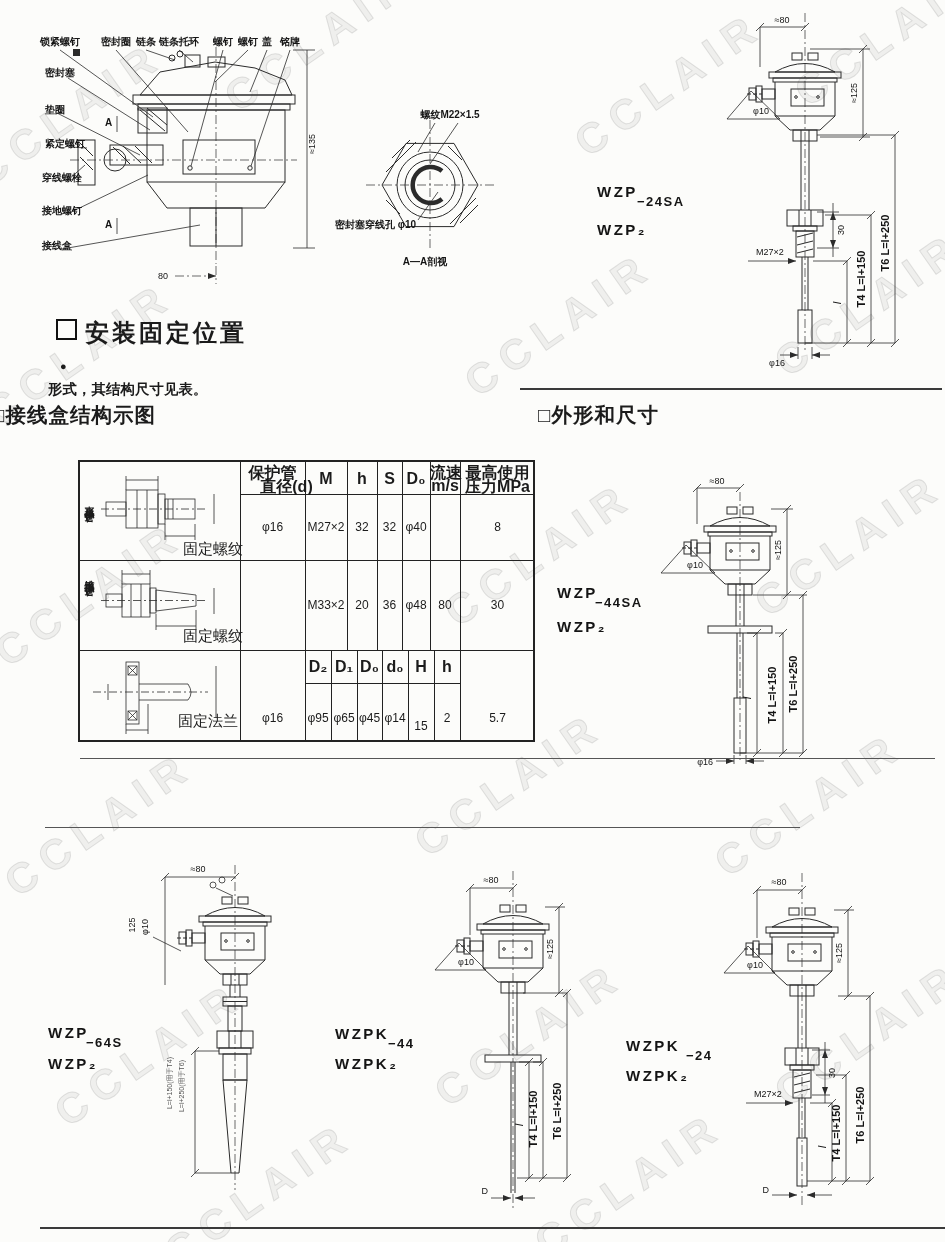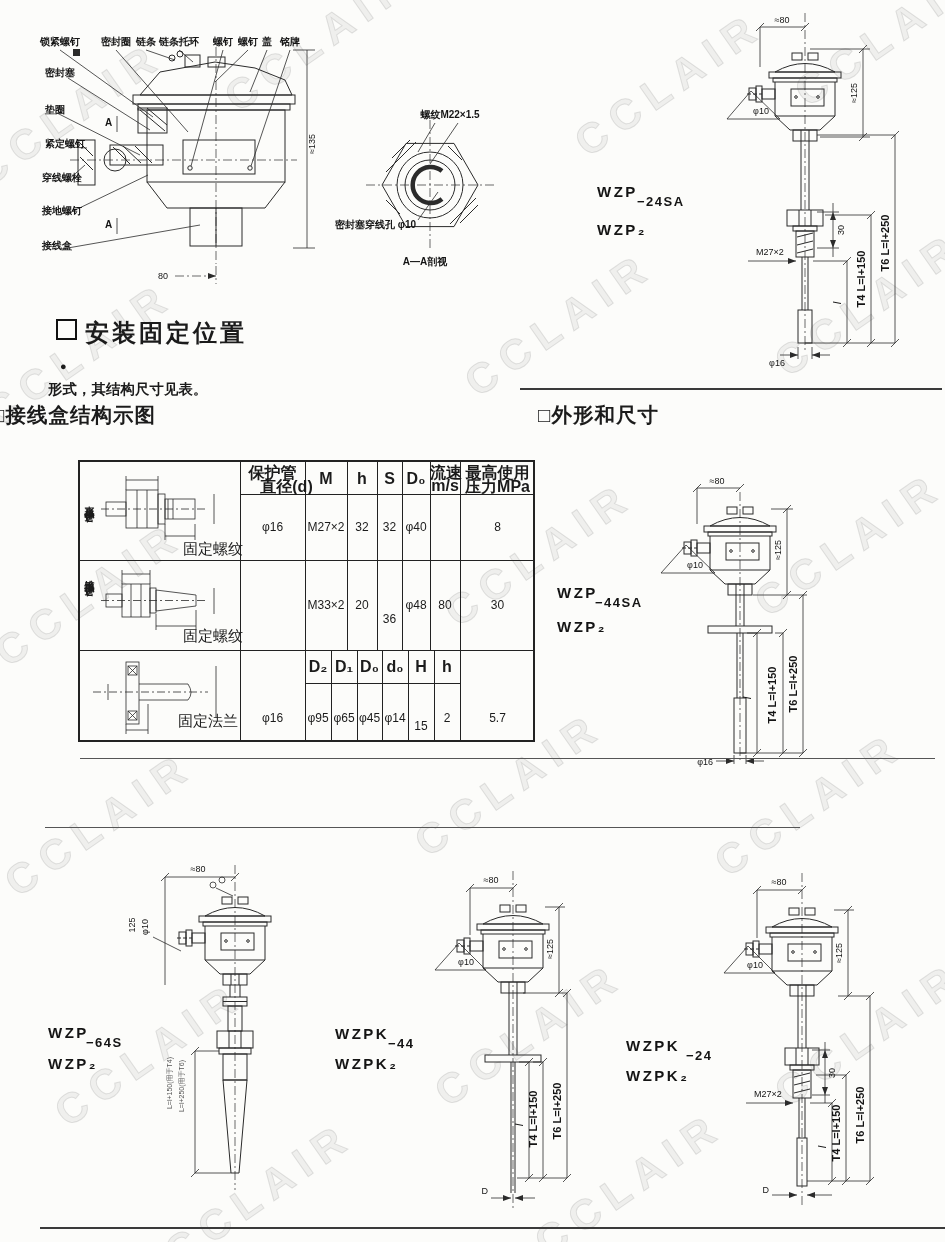--- a/index.html
+++ b/index.html
@@ -381,21 +381,21 @@
           <line x1="54" y1="6" x2="54" y2="20"></line>
         <line x1="60" y1="62" x2="100" y2="62"></line>
           <line x1="60" y1="50" x2="60" y2="66"></line>
           <line x1="100" y1="46" x2="100" y2="66"></line>
         <line x1="118" y1="24" x2="118" y2="50"></line>
       </g>
     </svg>
     <div class="cap" style="left:105px;top:167px;width:56px">固定螺纹</div>
     <div class="tc" style="left:227px;top:138px;width:42px">M33×2</div>
     <div class="tc" style="left:269px;top:138px;width:30px">20</div>
-    <div class="tc" style="left:299px;top:152px;width:25px">36</div>
+    <div class="tc" style="left:299px;top:138px;width:25px">36</div>
     <div class="tc" style="left:324px;top:138px;width:28px">φ48</div>
     <div class="tc" style="left:352px;top:138px;width:30px">80</div>
     <div class="tc" style="left:382px;top:138px;width:75px">30</div>
 
     <svg style="left:10px;top:196px" width="150" height="82" viewBox="0 0 150 82">
       <g class="lnt">
         <rect x="38" y="6" width="13" height="62"></rect>
         <path d="M51,28 L100,28 Q106,37 100,44 L51,44"></path>
         <rect x="40" y="10" width="9" height="9"></rect>
           <line x1="40" y1="10" x2="49" y2="19"></line>

